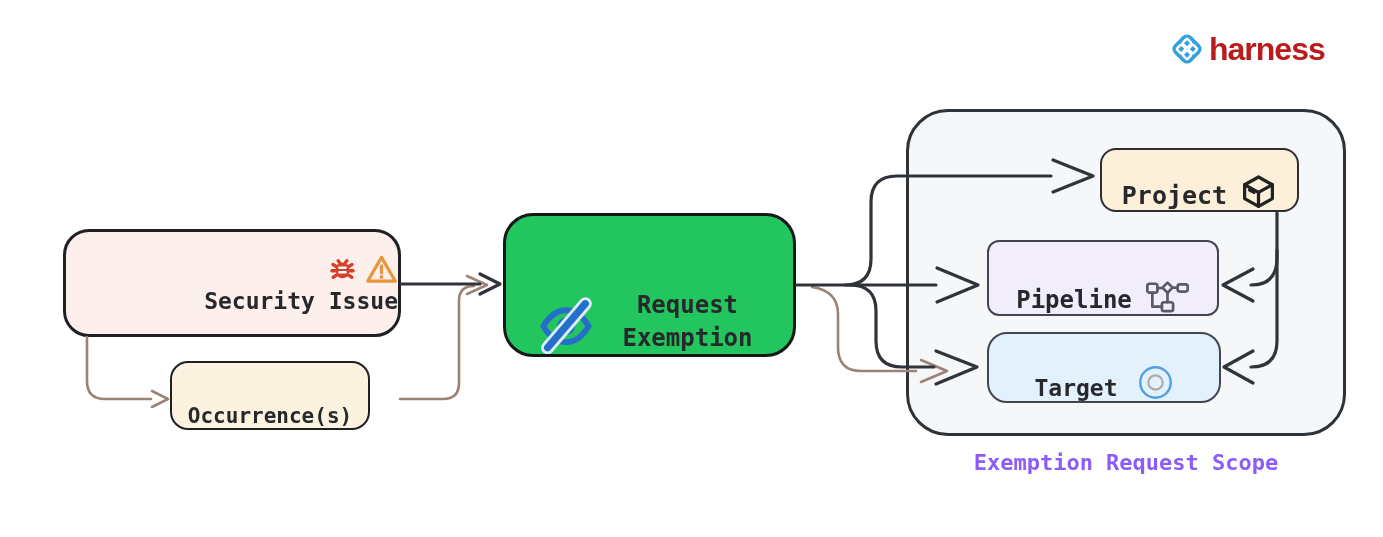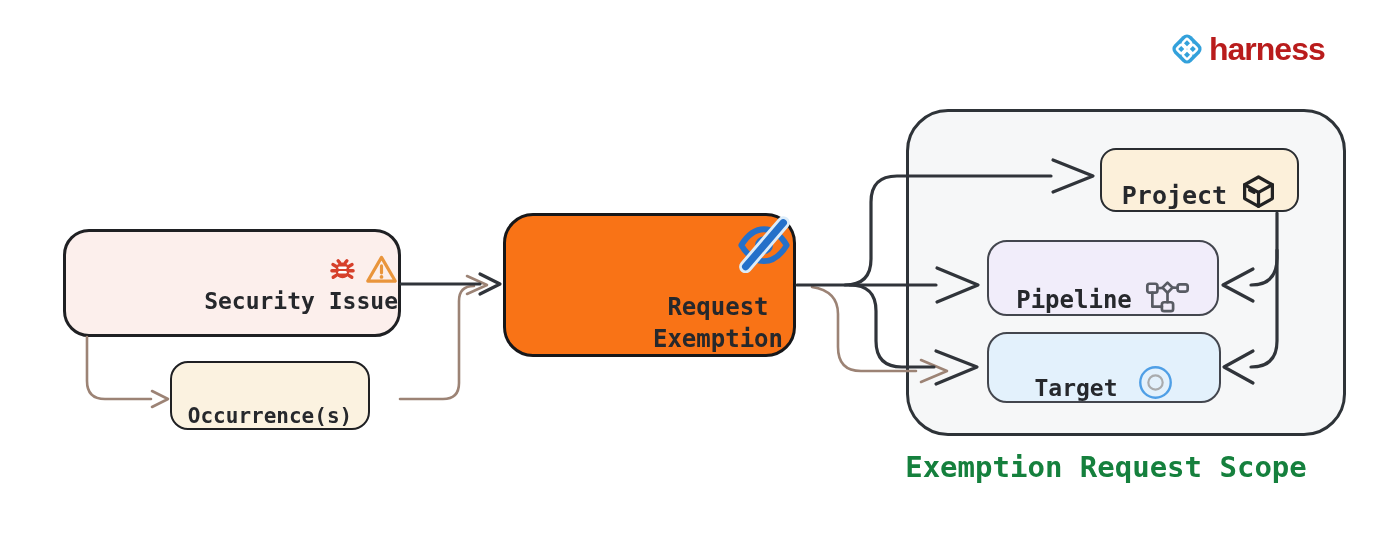--- a/index.html
+++ b/index.html
@@ -13,39 +13,39 @@
   
   .security{left:63px;top:229px;width:338px;height:108px;background:#fcefec;
     border:3px solid #1f2023;border-radius:26px;flex-direction:column;gap:1px;}
   .security .icons{display:flex;align-items:center;gap:7px;height:34px;}
   .security .label{font-size:23px;}
 
   .occurrences{left:170px;top:361px;width:200px;height:69px;background:#fbf2e0;
     border:2.5px solid #1f2023;border-radius:18px;}
   .occurrences .label{font-size:21px;}
 
-  .exemption{left:503px;top:213px;width:293px;height:144px;background:#f97316;
-    border:3.2px solid #16171a;border-radius:30px;flex-direction:column;gap:18px;}
+  .exemption{left:503px;top:213px;width:293px;height:144px;background:#22c55e;
+    border:3.2px solid #16171a;border-radius:30px;flex-direction:row;gap:18px;}
   .exemption .label{font-size:24px;white-space:normal;width:150px;text-align:center;line-height:1.35;}
 
   
   .scope{left:906px;top:109px;width:440px;height:327px;background:#f6f7f8;
     border:3.2px solid #2e3338;border-radius:42px;position:absolute;box-sizing:border-box;}
   .project{left:1100px;top:148px;width:199px;height:64px;background:#fcf0da;
     border:2.6px solid #2a2d31;border-radius:16px;gap:13px;}
   .project .label{font-size:25px;}
   .pipeline{left:987px;top:240px;width:232px;height:76px;background:#f1edfa;
-    border:2.4px solid #43464e;border-radius:20px;gap:13px;}
+    border:2.4px solid #43464e;border-radius:12px;gap:13px;}
   .pipeline .label{font-size:24px;}
   .target{left:987px;top:332px;width:234px;height:71px;background:#e3f1fc;
     border:2.4px solid #43464e;border-radius:20px;gap:19px;}
   .target .label{font-size:23px;}
 
-  .scope-caption{position:absolute;left:886px;top:450px;width:440px;text-align:center;
-    font-size:29px;font-weight:700;color:#15803d;}
+  .scope-caption{position:absolute;left:906px;top:450px;width:440px;text-align:center;
+    font-size:22px;font-weight:700;color:#8b5cf6;}
 
   
   svg.arrows{position:absolute;left:0;top:0;pointer-events:none;}
   .edge-dark{stroke:#30343a;stroke-width:3.2;fill:none;stroke-linecap:round;stroke-linejoin:round;}
   .edge-brown{stroke:#9c8375;stroke-width:2.6;fill:none;stroke-linecap:round;stroke-linejoin:round;}
 
   
   .brand{position:absolute;left:1168px;top:30px;display:flex;align-items:center;gap:3px;}
   .brand .word{font-family:"Liberation Sans","DejaVu Sans",sans-serif;font-weight:700;
     font-size:32px;letter-spacing:-1px;color:#b91c1c;}

